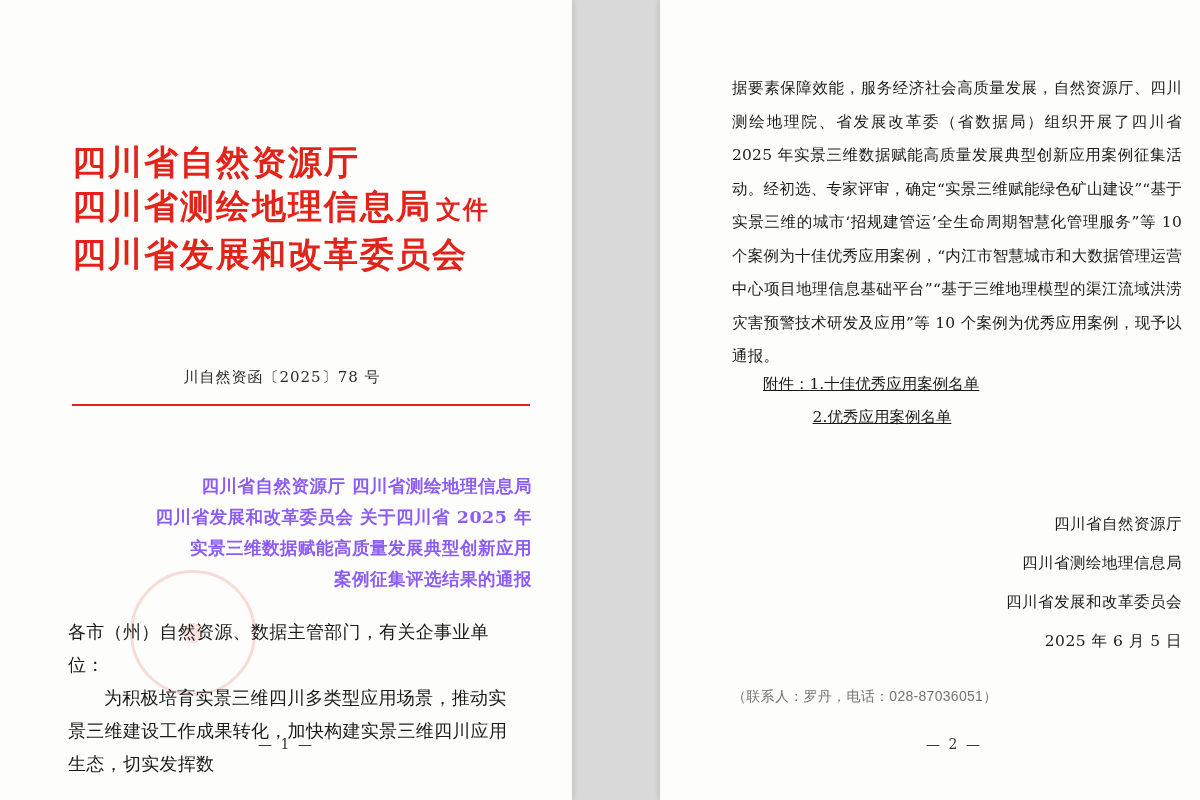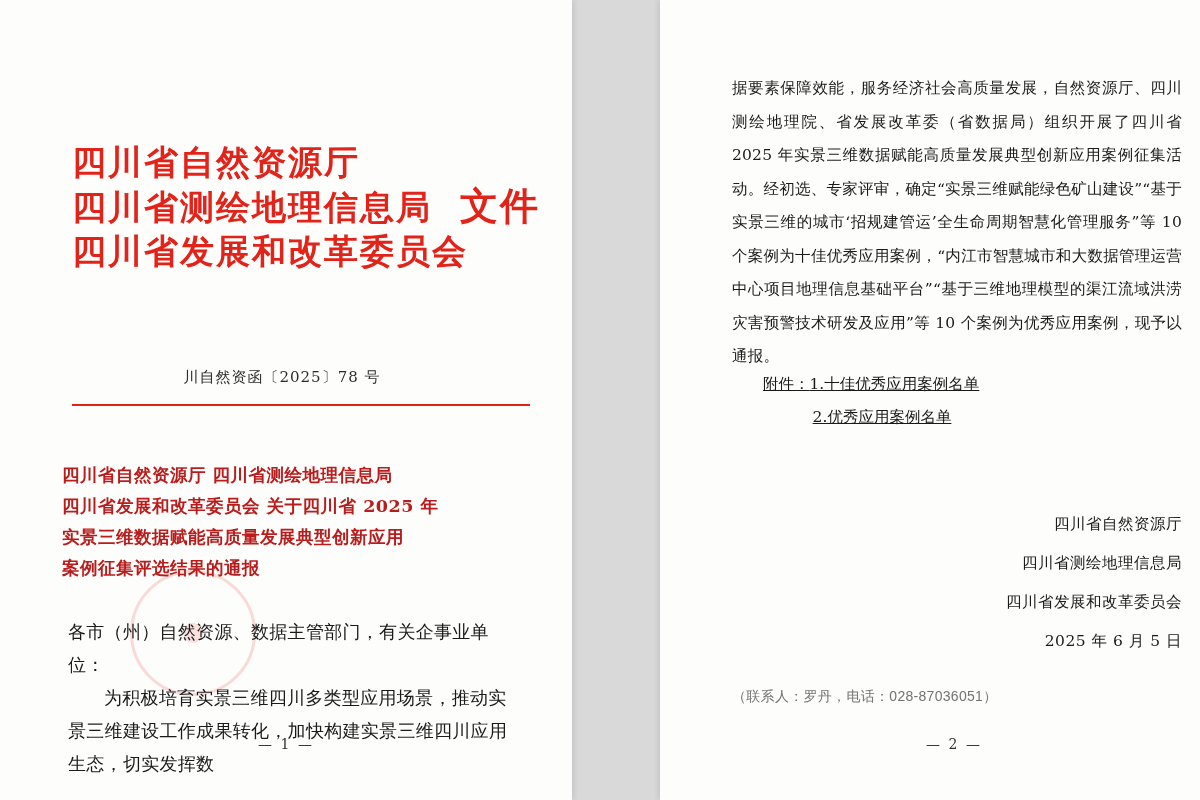--- a/index.html
+++ b/index.html
@@ -47,22 +47,22 @@
     font-family: "DejaVu Serif", serif;
     font-weight: bold;
     letter-spacing: 2px;
   }
   .letterhead .lh-line {
     font-size: 34px;
     line-height: 44px;
     white-space: nowrap;
   }
   .letterhead .lh-line.with-doc .doc-word {
-    font-size: 38px;
-    margin-left: 28px;
+    font-size: 25px;
+    margin-left: 4px;
   }
 
   .doc-number {
     position: absolute;
     left: 0;
     top: 368px;
     width: 564px;
     text-align: center;
     font-size: 15px;
     color: #2b2b2b;
@@ -74,24 +74,24 @@
     left: 72px;
     top: 404px;
     width: 458px;
     height: 2px;
     background: #e2231a;
   }
 
   .title-block {
     position: absolute;
     left: 62px;
-    top: 460px;
+    top: 471px;
     width: 470px;
-    text-align: left;
-    color: #b91c1c;
+    text-align: right;
+    color: #8b5cf6;
     font-family: "DejaVu Serif", serif;
     font-weight: bold;
     font-size: 17.5px;
     line-height: 31px;
     letter-spacing: 0.5px;
   }
 
   .body-left {
     position: absolute;
     left: 68px;

